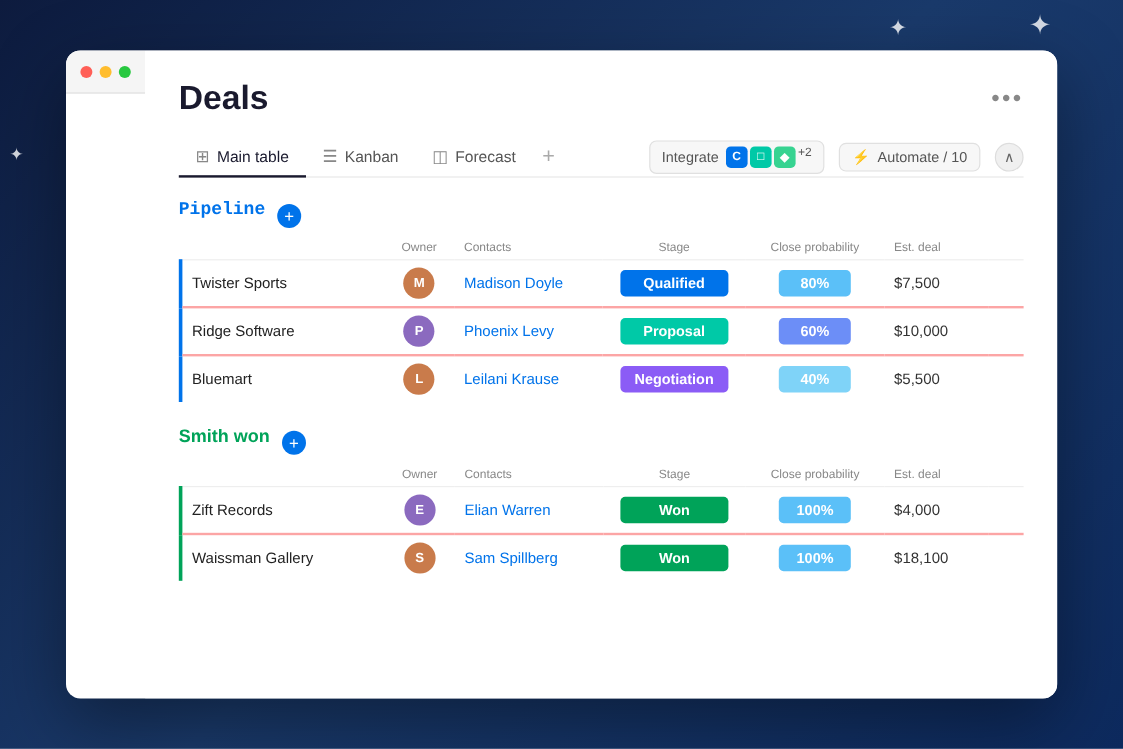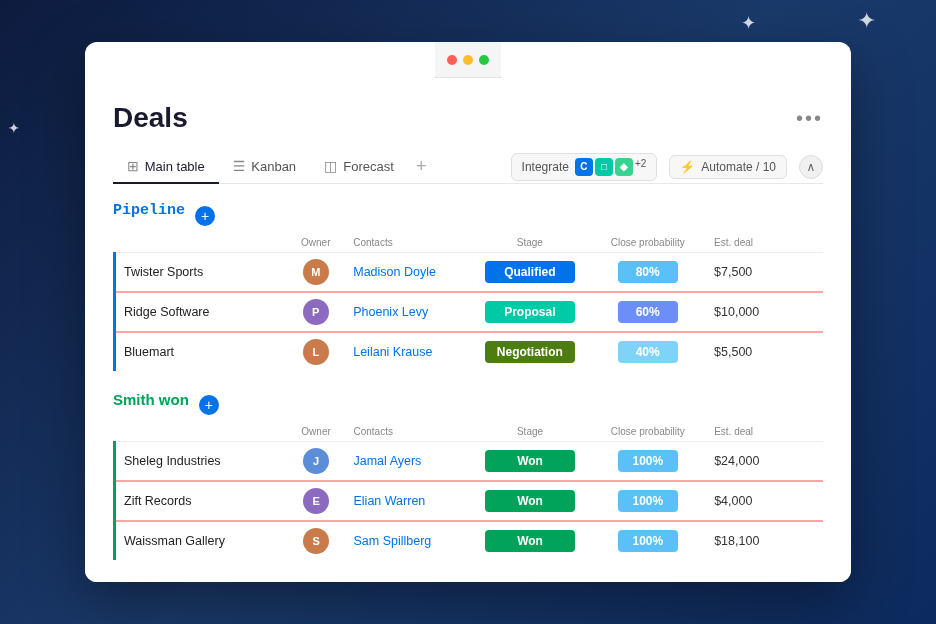--- a/index.html
+++ b/index.html
@@ -15,27 +15,26 @@
       overflow: hidden;
     }
     .star { position: absolute; color: white; font-size: 18px; opacity: 0.8; }
     .star1 { top: 12px; right: 180px; }
     .star2 { top: 8px; right: 60px; font-size: 22px; }
     .star3 { top: 120px; left: 8px; font-size: 14px; }
 
     .window {
       background: white;
       border-radius: 12px;
-      width: 766px;
+      width: 826px;
       height: 540px;
       box-shadow: 0 20px 60px rgba(0,0,0,0.4);
       overflow: hidden;
       display: flex;
-      flex-direction: column;
-      align-items: center;
+      flex-direction: row;
     }
     .titlebar {
       background: #f5f5f5;
       height: 36px;
       display: flex;
       align-items: center;
       padding: 0 12px;
       border-bottom: 1px solid #e0e0e0;
       flex-shrink: 0;
     }
@@ -178,21 +177,21 @@
       padding: 4px 12px;
       border-radius: 4px;
       font-size: 12px;
       font-weight: 600;
       color: white;
       text-align: center;
       min-width: 90px;
     }
     .stage-qualified { background: #0073ea; }
     .stage-proposal { background: #00c9a7; }
-    .stage-negotiation { background: #4d7c0f; }
+    .stage-negotiation { background: #8b5cf6; }
     .stage-won { background: #00a359; }
 
     .prob-badge {
       display: inline-block;
       padding: 4px 12px;
       border-radius: 4px;
       font-size: 12px;
       font-weight: 600;
       color: white;
       text-align: center;
@@ -376,41 +375,20 @@
             <th style="width:180px;"></th>
             <th class="col-owner center">Owner</th>
             <th class="col-contacts">Contacts</th>
             <th class="col-stage center">Stage</th>
             <th class="col-prob center">Close probability</th>
             <th class="col-est">Est. deal</th>
             <th class="col-actions"></th>
           </tr>
         </thead>
         <tbody id="closed-won-tbody">
-        <tr>
-      <td class="left-border-won">
-        <span class="deal-name">Sheleg Industries</span>
-      </td>
-      <td class="td-center">
-        <span class="avatar" style="background:#5b8dd9">J</span>
-      </td>
-      <td>
-        <a class="contact-link" href="#">Jamal Ayers</a>
-      </td>
-      <td class="td-center">
-        <span class="stage-badge stage-won">Won</span>
-      </td>
-      <td class="td-center">
-        <span class="prob-badge prob-100">100%</span>
-      </td>
-      <td>
-        <span class="est-deal">$24,000</span>
-      </td>
-      <td></td>
-    </tr>
             <tr>
       <td class="left-border-won">
         <span class="deal-name">Zift Records</span>
       </td>
       <td class="td-center">
         <span class="avatar" style="background:#8b6abf">E</span>
       </td>
       <td>
         <a class="contact-link" href="#">Elian Warren</a>
       </td>

